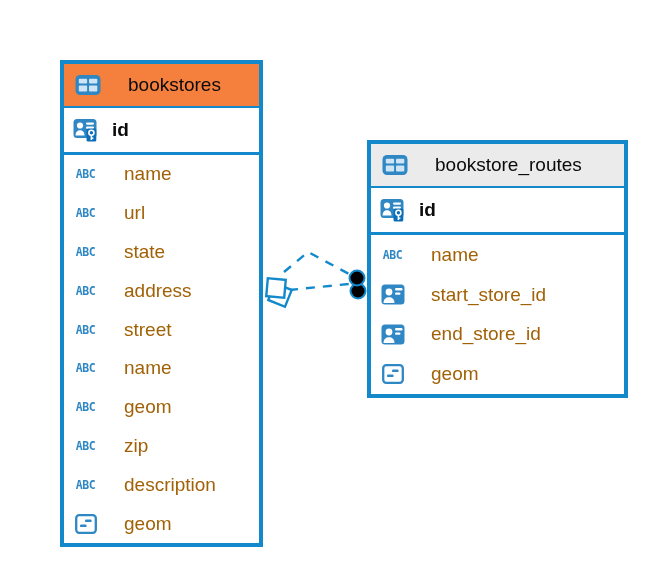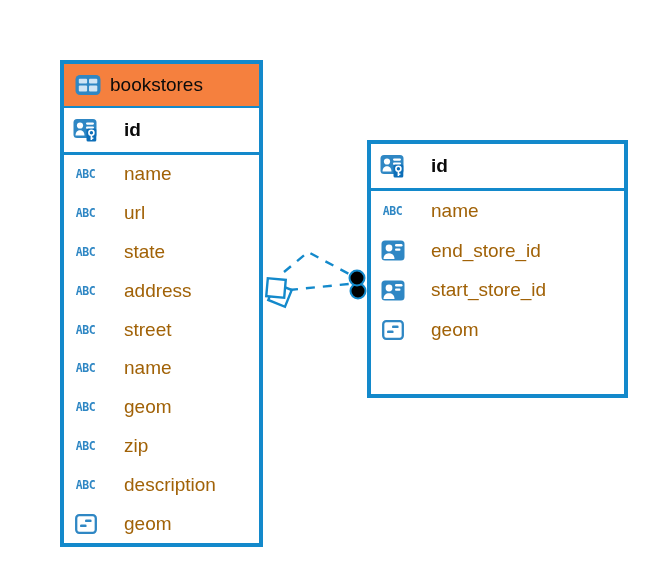--- a/index.html
+++ b/index.html
@@ -20,35 +20,35 @@
   .entity {
     position: absolute;
     box-sizing: border-box;
     border: 4px solid #1389CB;
     background: #FFFFFF;
     z-index: 2;
   }
   .entity-header {
     display: flex;
     align-items: center;
-    gap: 9px;
+    gap: 27px;
     height: 42px;
     padding: 0 10px;
     border-bottom: 2px solid #1389CB;
     box-sizing: content-box;
   }
   .entity-title {
     font-size: 19px;
     color: #0B0B0B;
     white-space: nowrap;
   }
   .pk-row {
     display: flex;
     align-items: center;
-    gap: 25px;
+    gap: 13px;
     height: 44px;
     padding: 0 8px;
     border-bottom: 3px solid #1389CB;
   }
   .pk-label {
     font-size: 19px;
     font-weight: 700;
     color: #0B0B0B;
   }
   .rows { display: block; }
@@ -212,20 +212,32 @@
     <rect x="10" y="5.6" width="6.6" height="2.5" rx="1.2" fill="#2F87C4"></rect>
     <rect x="5" y="10.6" width="6.6" height="2.5" rx="1.2" fill="#2F87C4"></rect>
   </svg>
 </span>
           <span class="col-label">geom</span>
         </div>
       </div>
   </div>
 
   <div class="entity" style="left:367px; top:140px; width:261px; height:258px; --row-h:39.75px;">
+    <div class="entity-header" style="background: rgb(235, 235, 235);">
+      <span class="icon">
+        <svg width="26" height="22" viewBox="0 0 26 22">
+          <rect x="0.5" y="1" width="25" height="20" rx="4.5" fill="#2F87C4"></rect>
+          <rect x="3.8" y="4.8" width="8.3" height="4.8" rx="1" fill="#CFE4F4"></rect>
+          <rect x="14" y="4.8" width="8.3" height="4.8" rx="1" fill="#CFE4F4"></rect>
+          <rect x="3.8" y="11.6" width="8.3" height="5.8" rx="1" fill="#CFE4F4"></rect>
+          <rect x="14" y="11.6" width="8.3" height="5.8" rx="1" fill="#CFE4F4"></rect>
+        </svg>
+      </span>
+      <span class="entity-title">bookstore_routes</span>
+    </div>
     <div class="pk-row">
       <span class="icon">
         <svg width="26" height="24" viewBox="0 0 26 24">
           <rect x="0.5" y="1" width="23" height="19" rx="3.5" fill="#2F87C4"></rect>
           <circle cx="7" cy="7.5" r="3.1" fill="#FFFFFF"></circle>
           <path d="M2.5 17.5 c0-3.4 2.2-5.2 4.5-5.2 s4.5 1.8 4.5 5.2 z" fill="#FFFFFF"></path>
           <rect x="13" y="4.4" width="8" height="2.3" rx="1.1" fill="#FFFFFF"></rect>
           <rect x="13" y="8.6" width="8" height="2.3" rx="1.1" fill="#FFFFFF"></rect>
           <rect x="13.5" y="10.5" width="9.8" height="13" rx="1.5" fill="#0C6EB8"></rect>
           <circle cx="18.4" cy="14.8" r="2.5" fill="none" stroke="#FFFFFF" stroke-width="1.6"></circle>
@@ -245,33 +257,33 @@
         <div class="col-row">
           <span class="icon">
   <svg width="24" height="21" viewBox="0 0 24 21">
     <rect x="0.5" y="0.5" width="23" height="20" rx="3.5" fill="#2F87C4"></rect>
     <circle cx="8" cy="8" r="3.4" fill="#FFFFFF"></circle>
     <path d="M2.5 19 c0-3.8 2.5-5.8 5.5-5.8 s5.5 2 5.5 5.8 z" fill="#FFFFFF"></path>
     <rect x="14" y="4" width="7.5" height="2.4" rx="1.2" fill="#FFFFFF"></rect>
     <rect x="14" y="8.6" width="5.5" height="2.2" rx="1.1" fill="#FFFFFF"></rect>
   </svg>
 </span>
-          <span class="col-label">end_store_id</span>
+          <span class="col-label">start_store_id</span>
         </div>
         <div class="col-row">
           <span class="icon">
   <svg width="24" height="21" viewBox="0 0 24 21">
     <rect x="0.5" y="0.5" width="23" height="20" rx="3.5" fill="#2F87C4"></rect>
     <circle cx="8" cy="8" r="3.4" fill="#FFFFFF"></circle>
     <path d="M2.5 19 c0-3.8 2.5-5.8 5.5-5.8 s5.5 2 5.5 5.8 z" fill="#FFFFFF"></path>
     <rect x="14" y="4" width="7.5" height="2.4" rx="1.2" fill="#FFFFFF"></rect>
     <rect x="14" y="8.6" width="5.5" height="2.2" rx="1.1" fill="#FFFFFF"></rect>
   </svg>
 </span>
-          <span class="col-label">start_store_id</span>
+          <span class="col-label">end_store_id</span>
         </div>
         <div class="col-row">
           <span class="icon">
   <svg width="22" height="20" viewBox="0 0 22 20">
     <rect x="1.2" y="1.2" width="19.6" height="17.6" rx="3" fill="#FFFFFF" stroke="#2F87C4" stroke-width="2.3"></rect>
     <rect x="10" y="5.6" width="6.6" height="2.5" rx="1.2" fill="#2F87C4"></rect>
     <rect x="5" y="10.6" width="6.6" height="2.5" rx="1.2" fill="#2F87C4"></rect>
   </svg>
 </span>
           <span class="col-label">geom</span>

